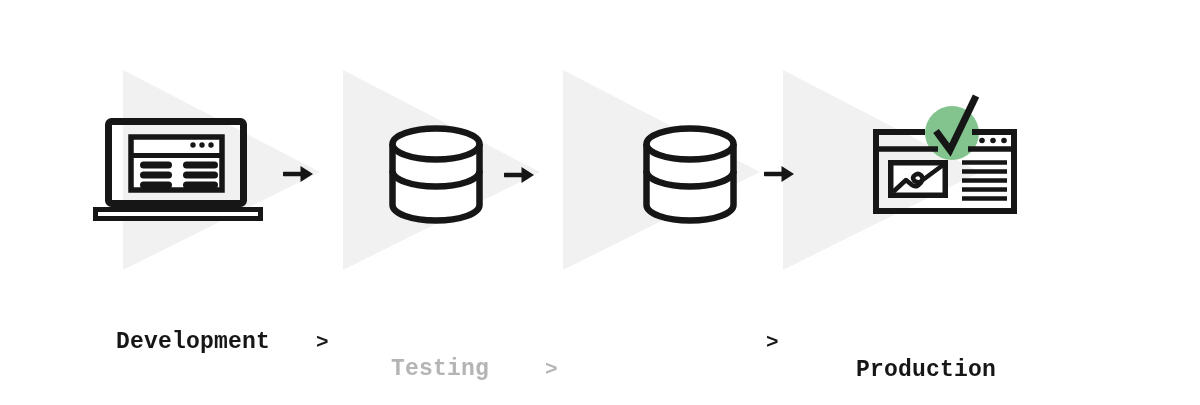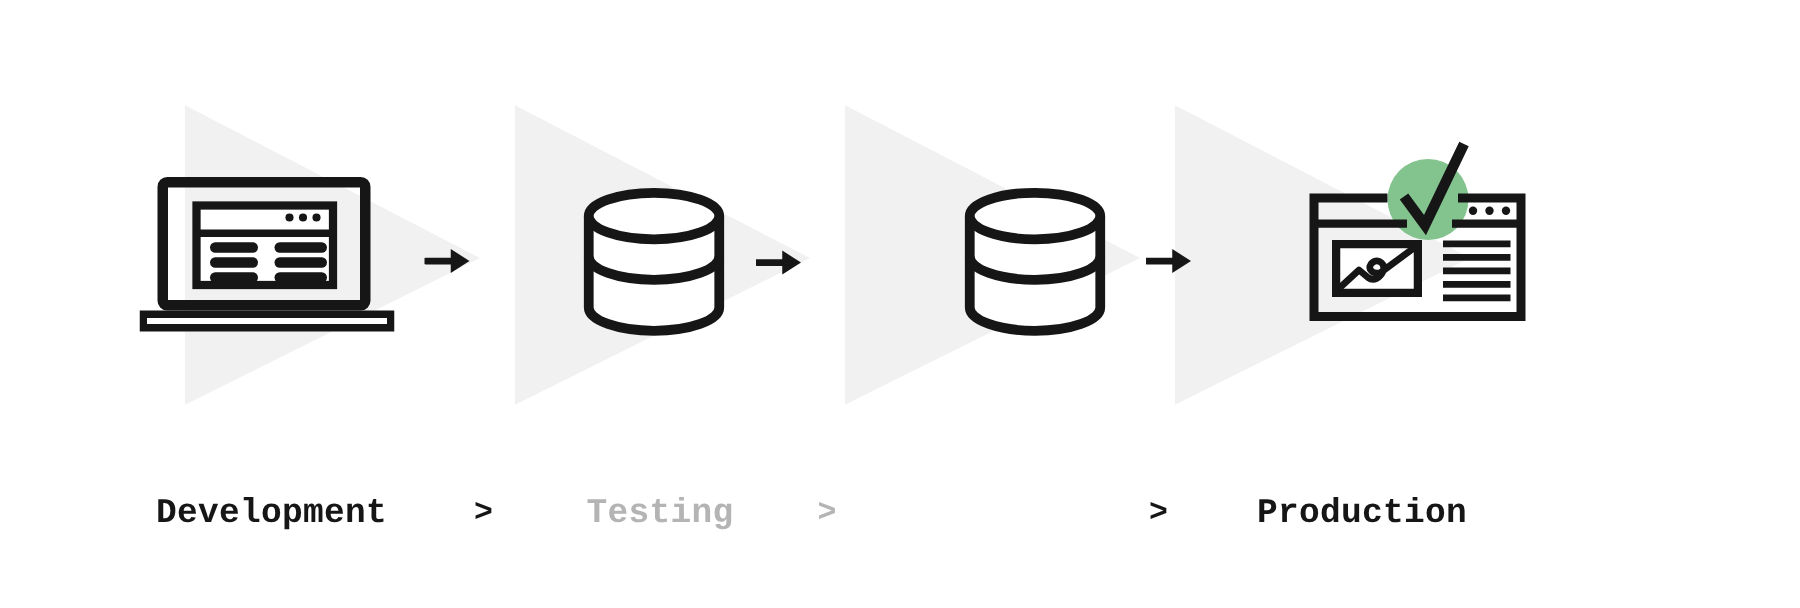--- a/index.html
+++ b/index.html
@@ -50,28 +50,28 @@
     color:var(--ink);
     white-space:nowrap;
   }
   .chevron{
     position:absolute;
     top:331px;
     font-size:21px;
     font-weight:700;
     color:var(--ink);
   }
-  .muted{color:var(--muted-text);}
-  .lbl-development{left:104px;}
+  .muted{color:var(--muted-text);margin-top:27px;}
+  .lbl-development{left:116px;}
   .chev-1{left:316px;}
   .lbl-testing{left:391px;}
   .chev-2{left:545px;}
   .lbl-staging{left:612px;}
   .chev-3{left:766px;}
-  .lbl-production{left:838px;}
+  .lbl-production{left:856px;margin-top:28px;}
 </style>
 </head>
 <body>
 
 <div class="canvas">
 
   <div class="triangle t1"></div>
   <div class="triangle t2"></div>
   <div class="triangle t3"></div>
   <div class="triangle t4"></div>

